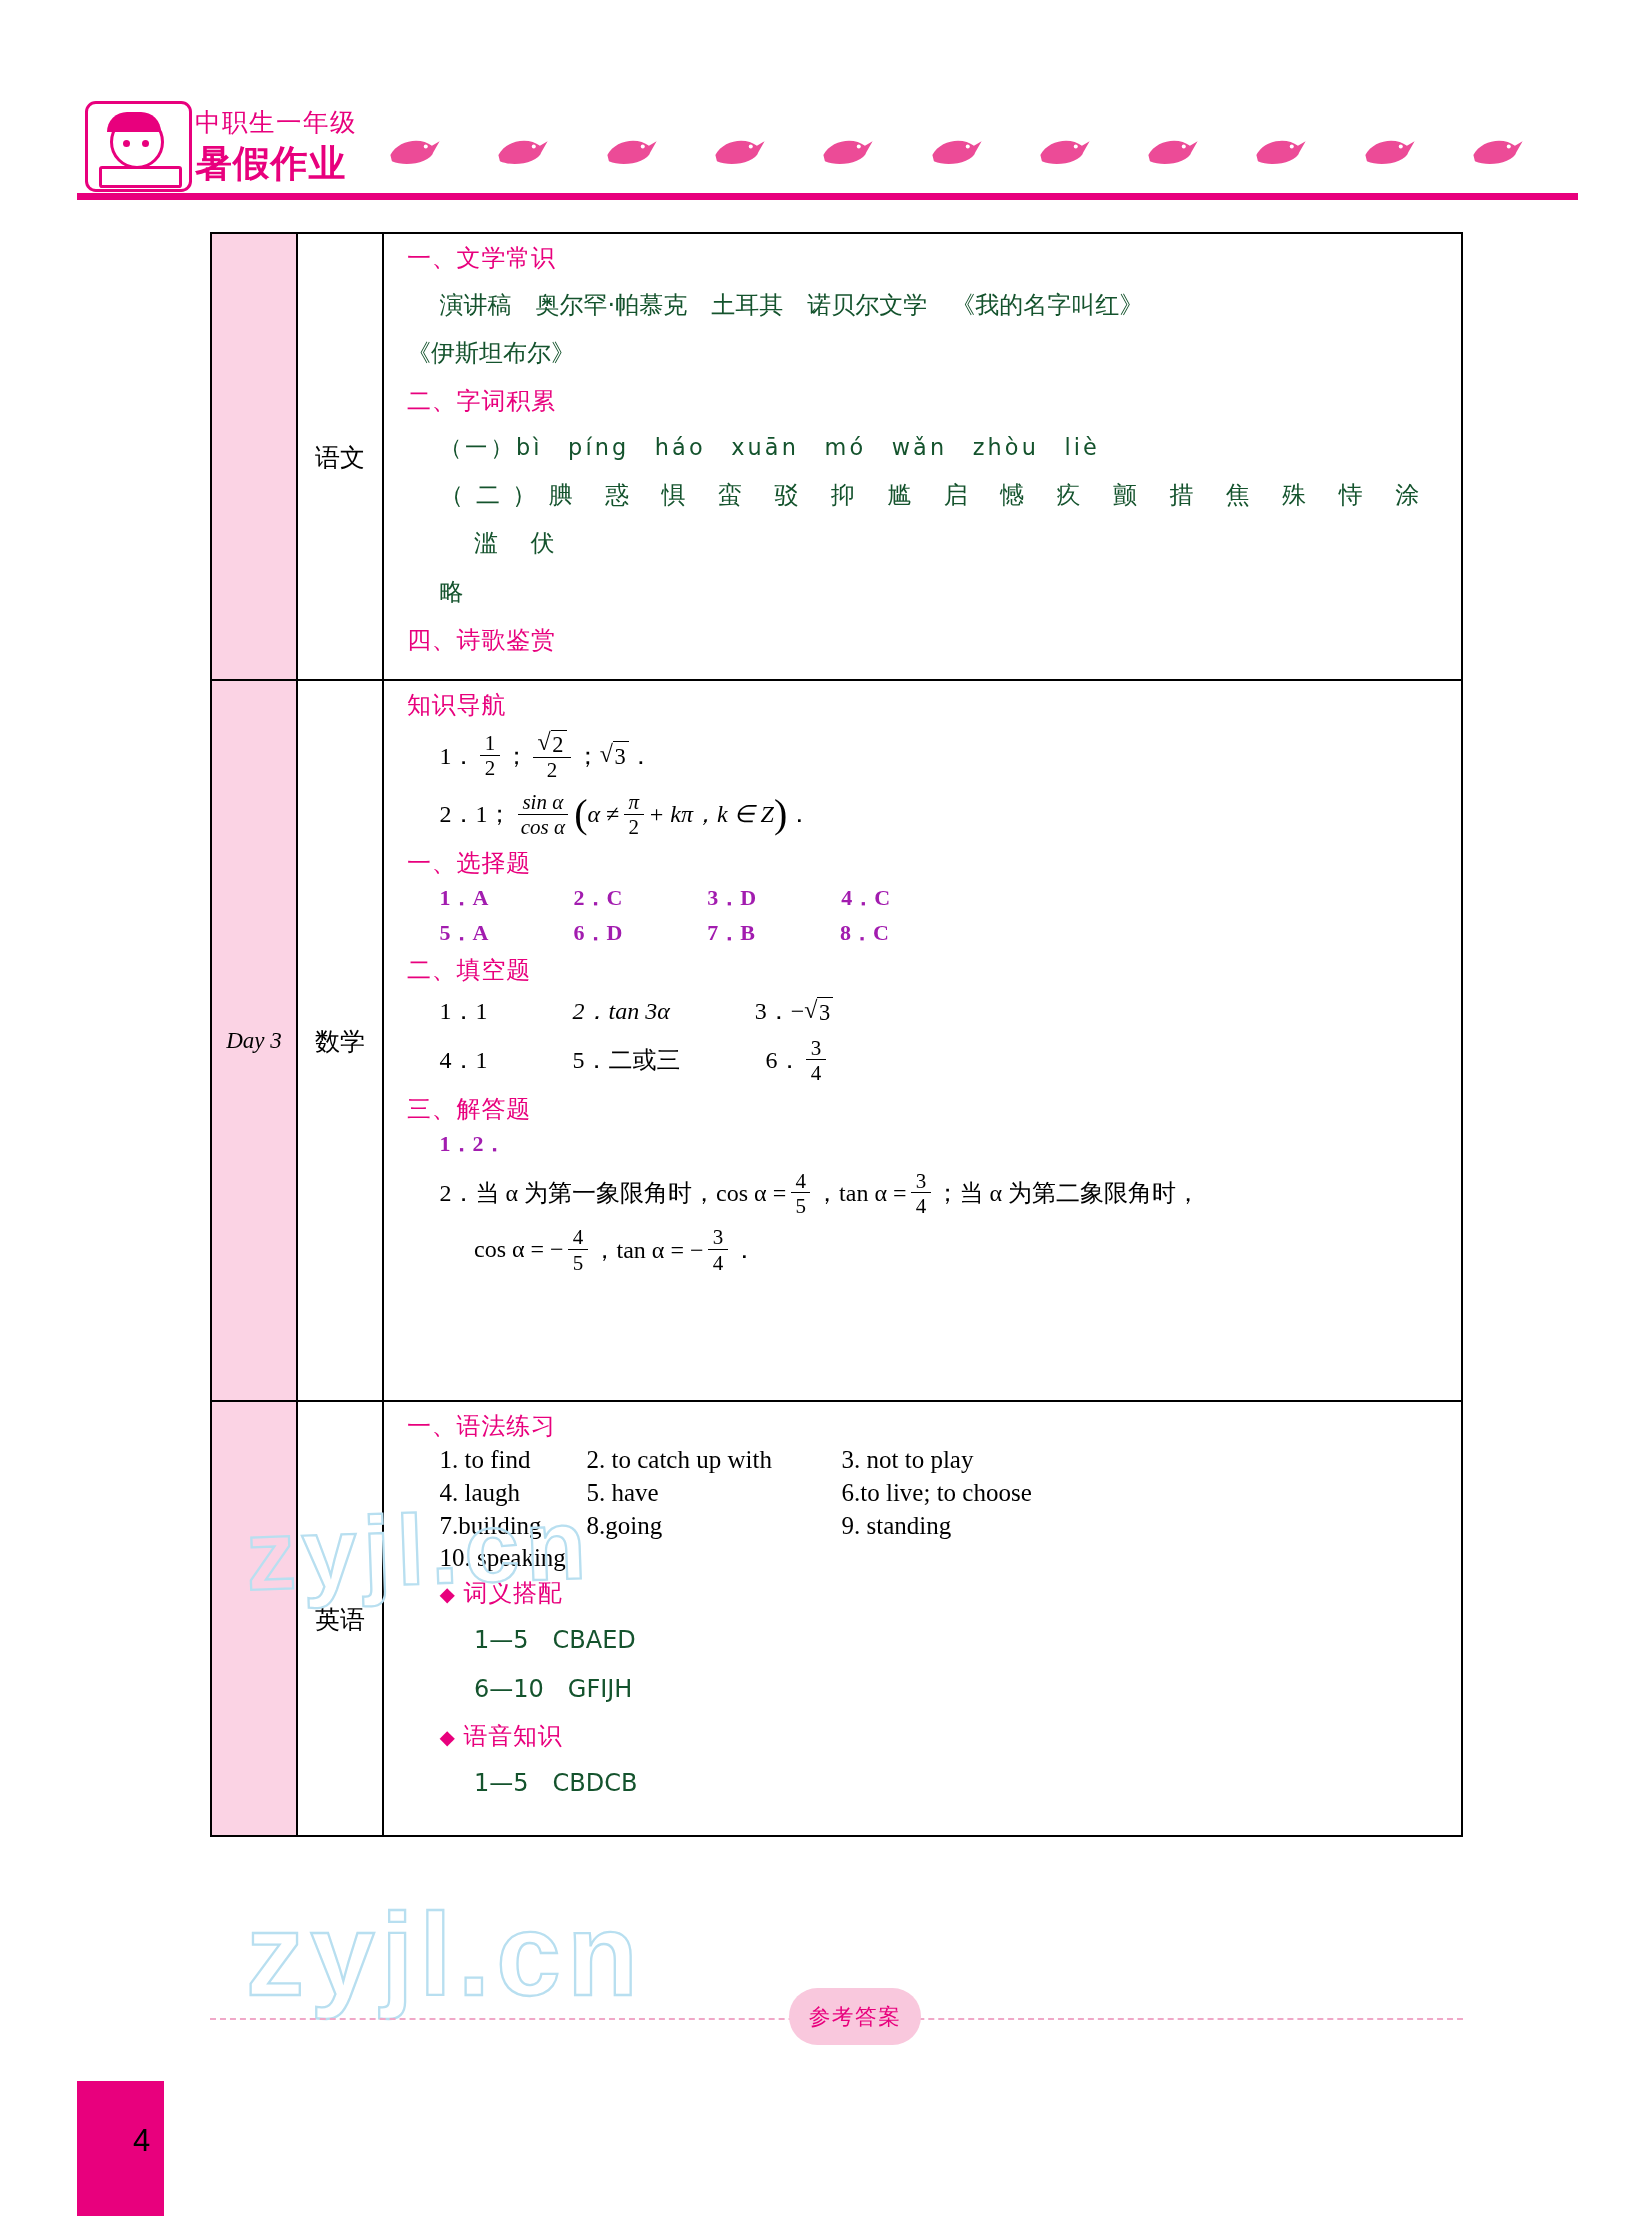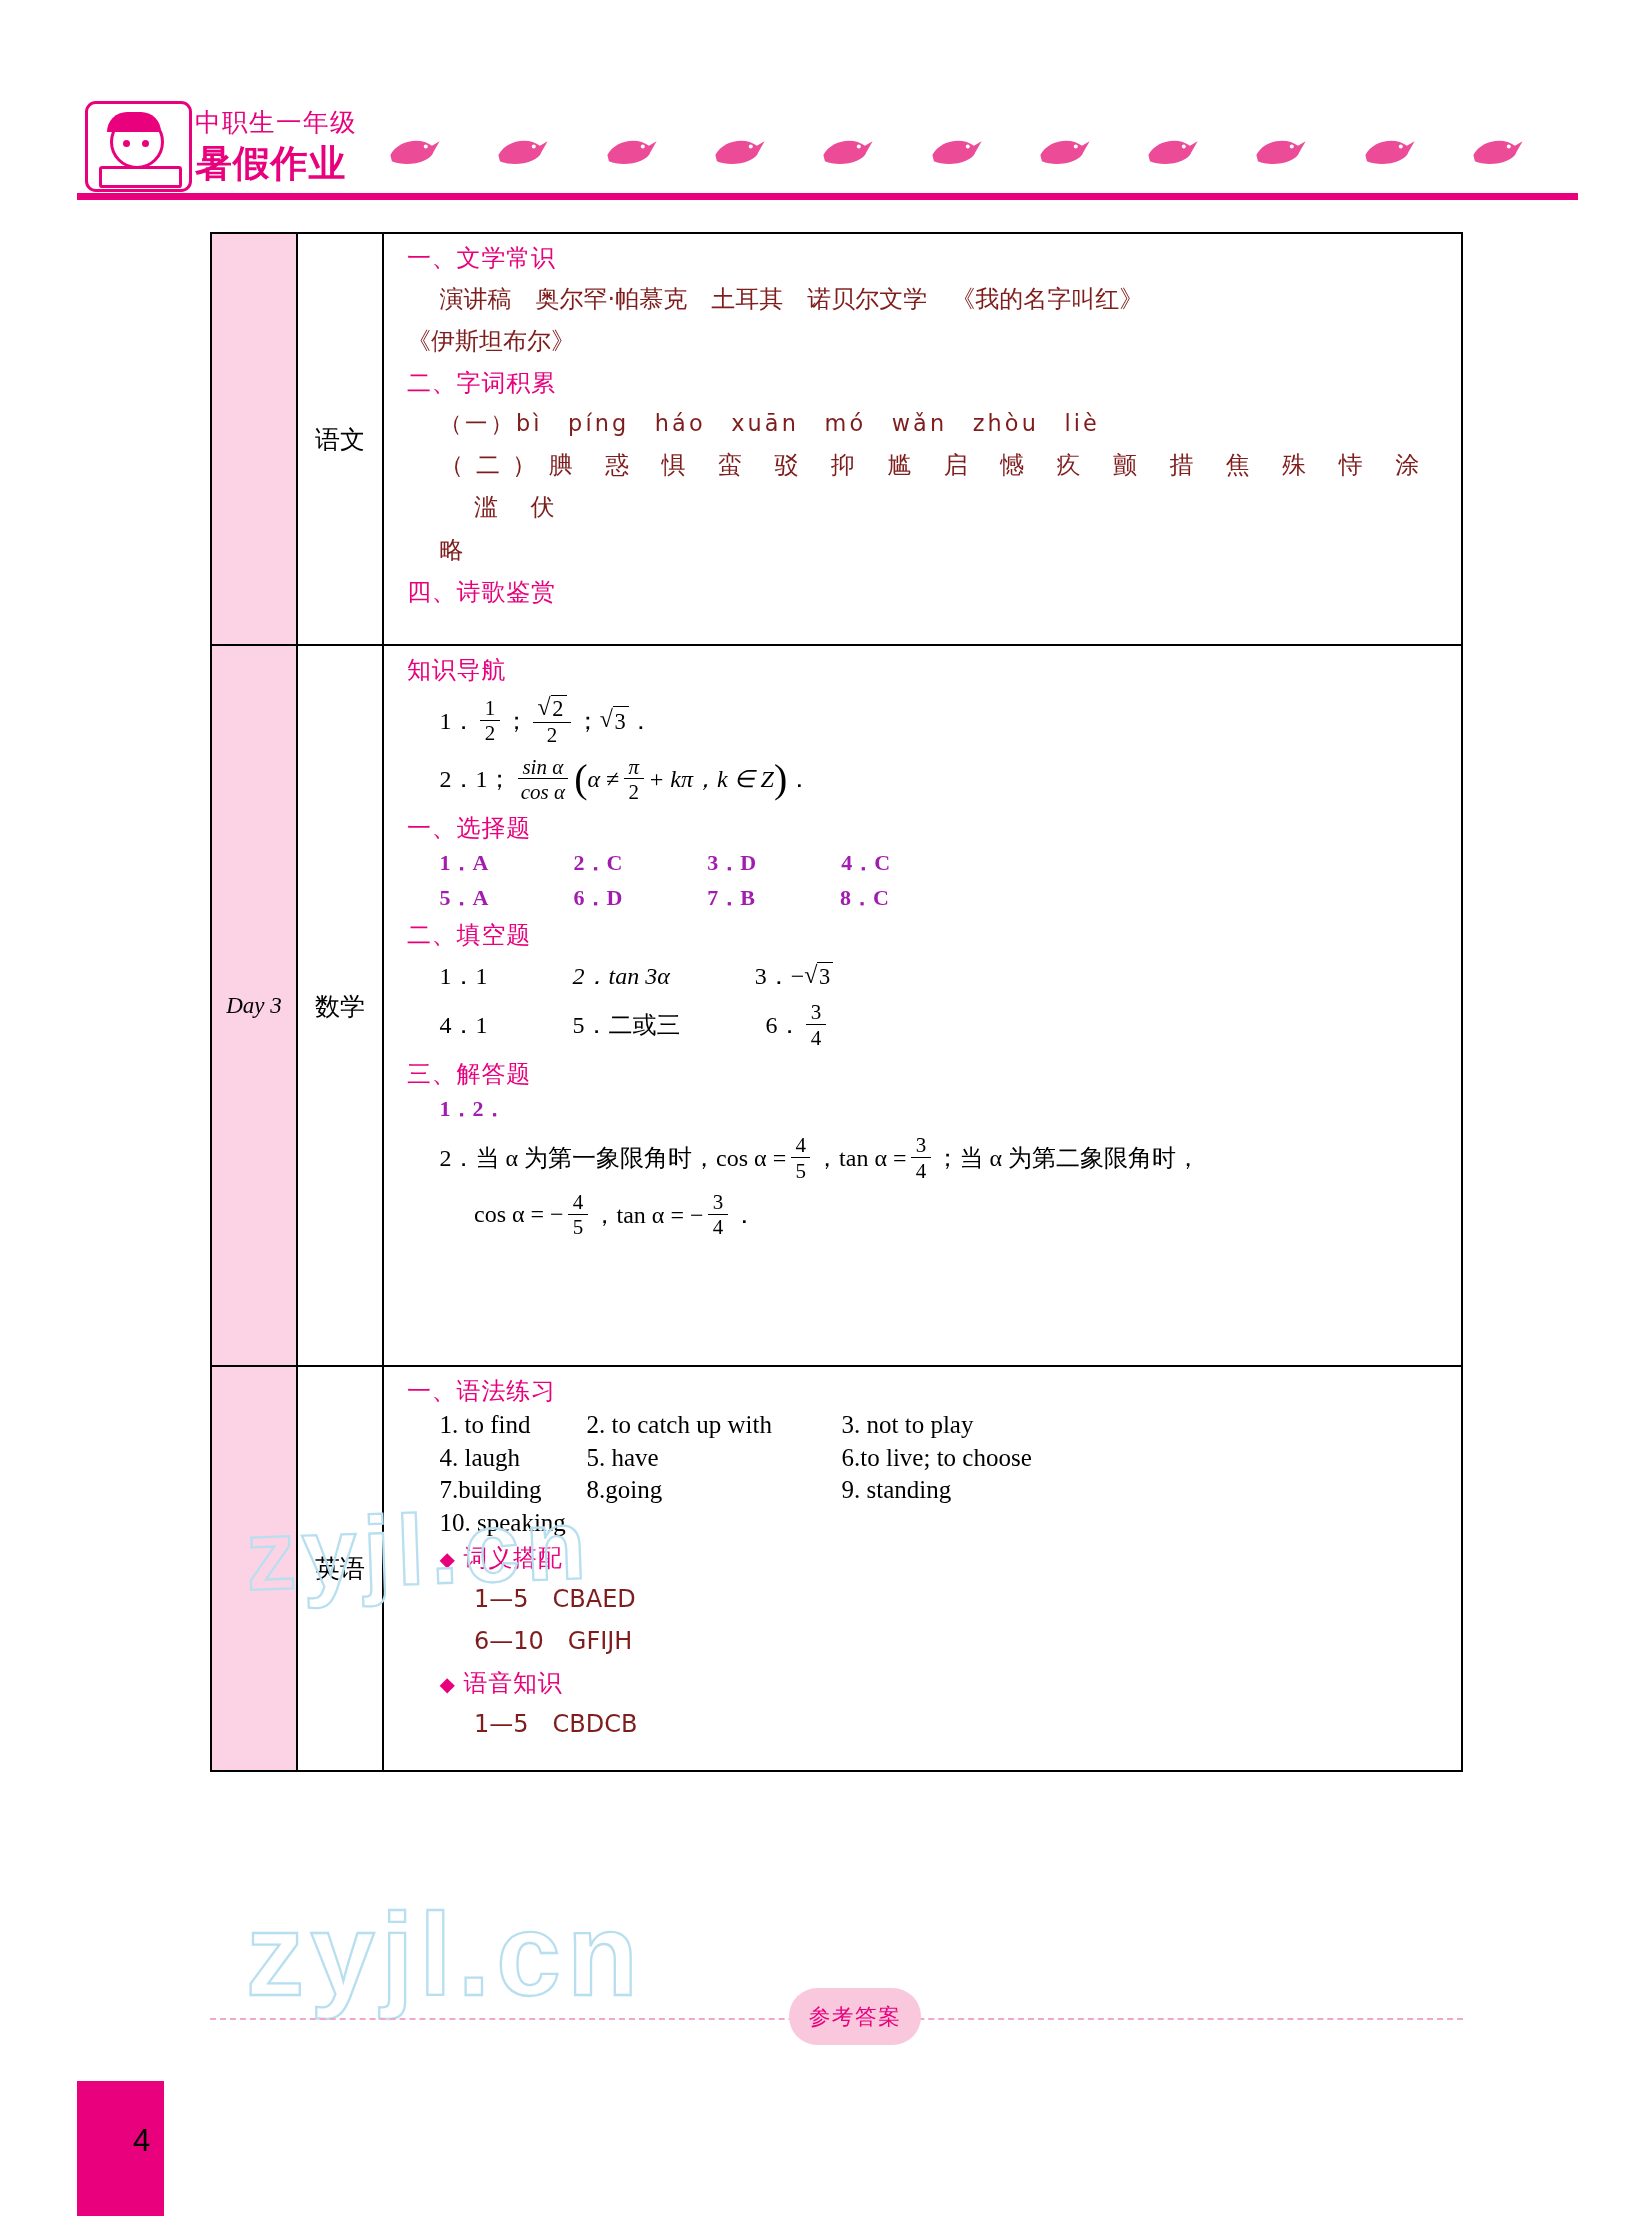--- a/index.html
+++ b/index.html
@@ -88,22 +88,22 @@
     text-align:center; font-size:25px;
     font-family:"DejaVu Sans", sans-serif;
   }
   .vmerge { position:relative; }
 
   .h-pink {
     color:#e8007d; font-size:24px; font-family:"DejaVu Sans", sans-serif;
     margin:4.6px 0 3.1px 0; letter-spacing:0.8px;
   }
   .txt {
-    font-size:24px; color:#7f1d1d; font-family:"DejaVu Sans", sans-serif;
-    margin:8px 0; line-height:1.45;
+    font-size:24px; color:#14532d; font-family:"DejaVu Sans", sans-serif;
+    margin:14px 0; line-height:1.45;
   }
   .txt-serif {
     font-size:22px; color:#a21caf; font-family:"Liberation Serif", serif;
     margin:3.1px 0; line-height:1.45;font-weight:bold;
   }
   .indent { padding-left:32.5px; }
   .indent2 { padding-left:67px; }
   .pinyin {
     font-family:"DejaVu Sans", sans-serif; font-size:22.4px; letter-spacing:3.1px;
   }

